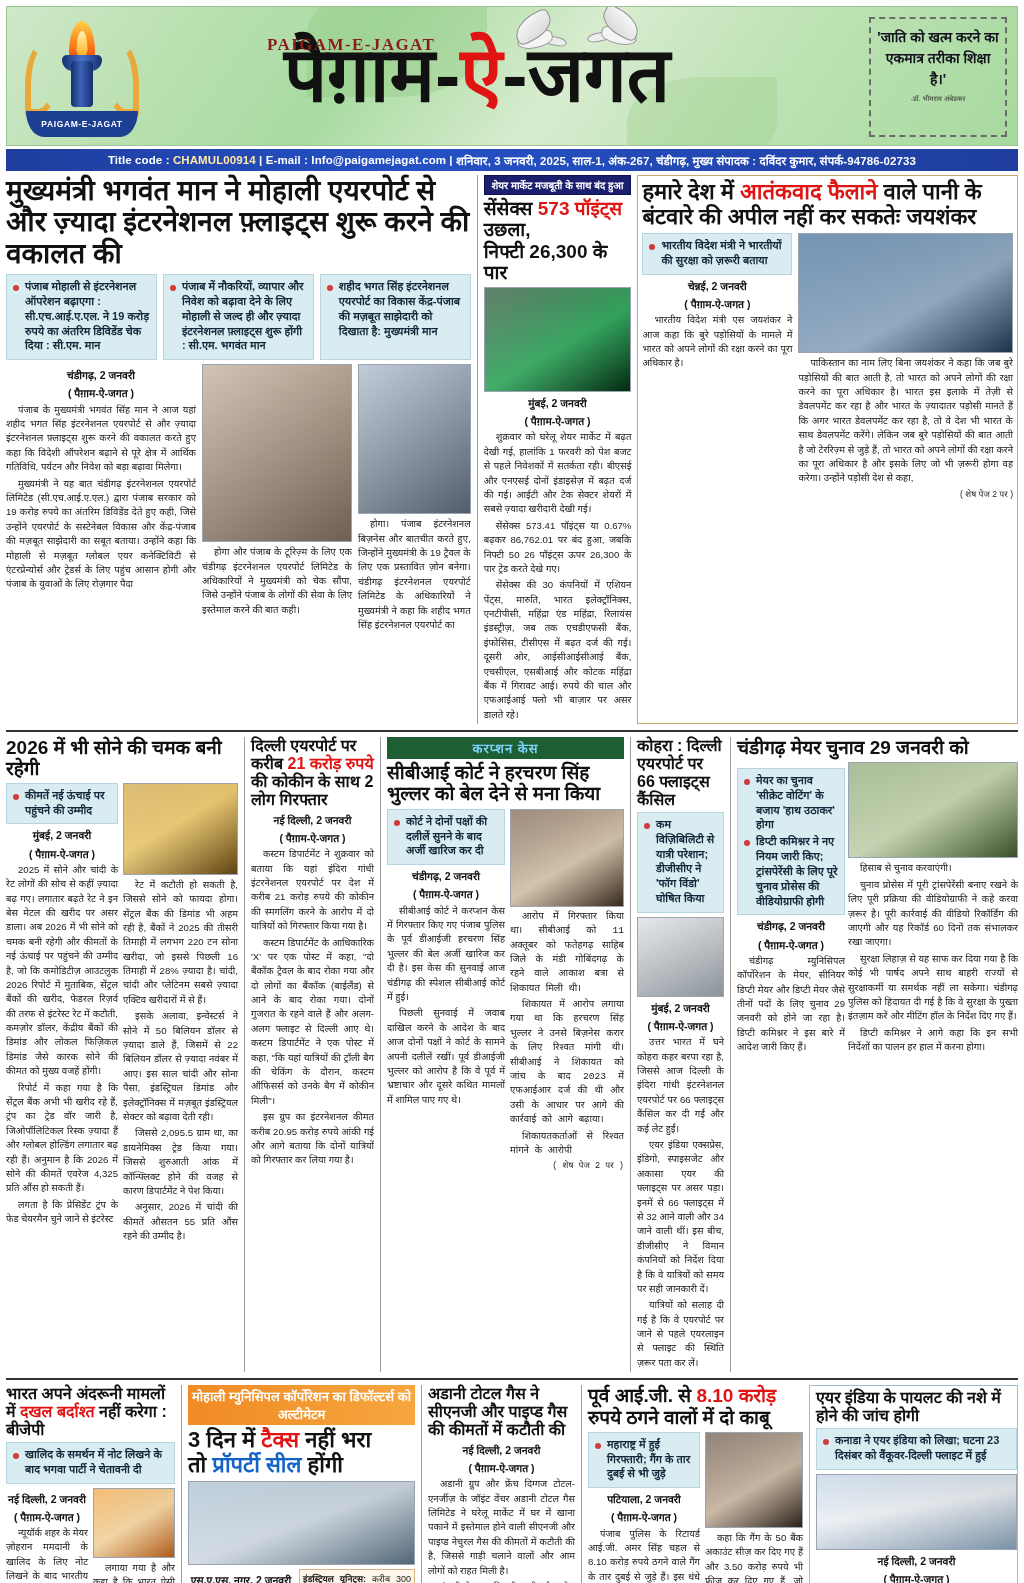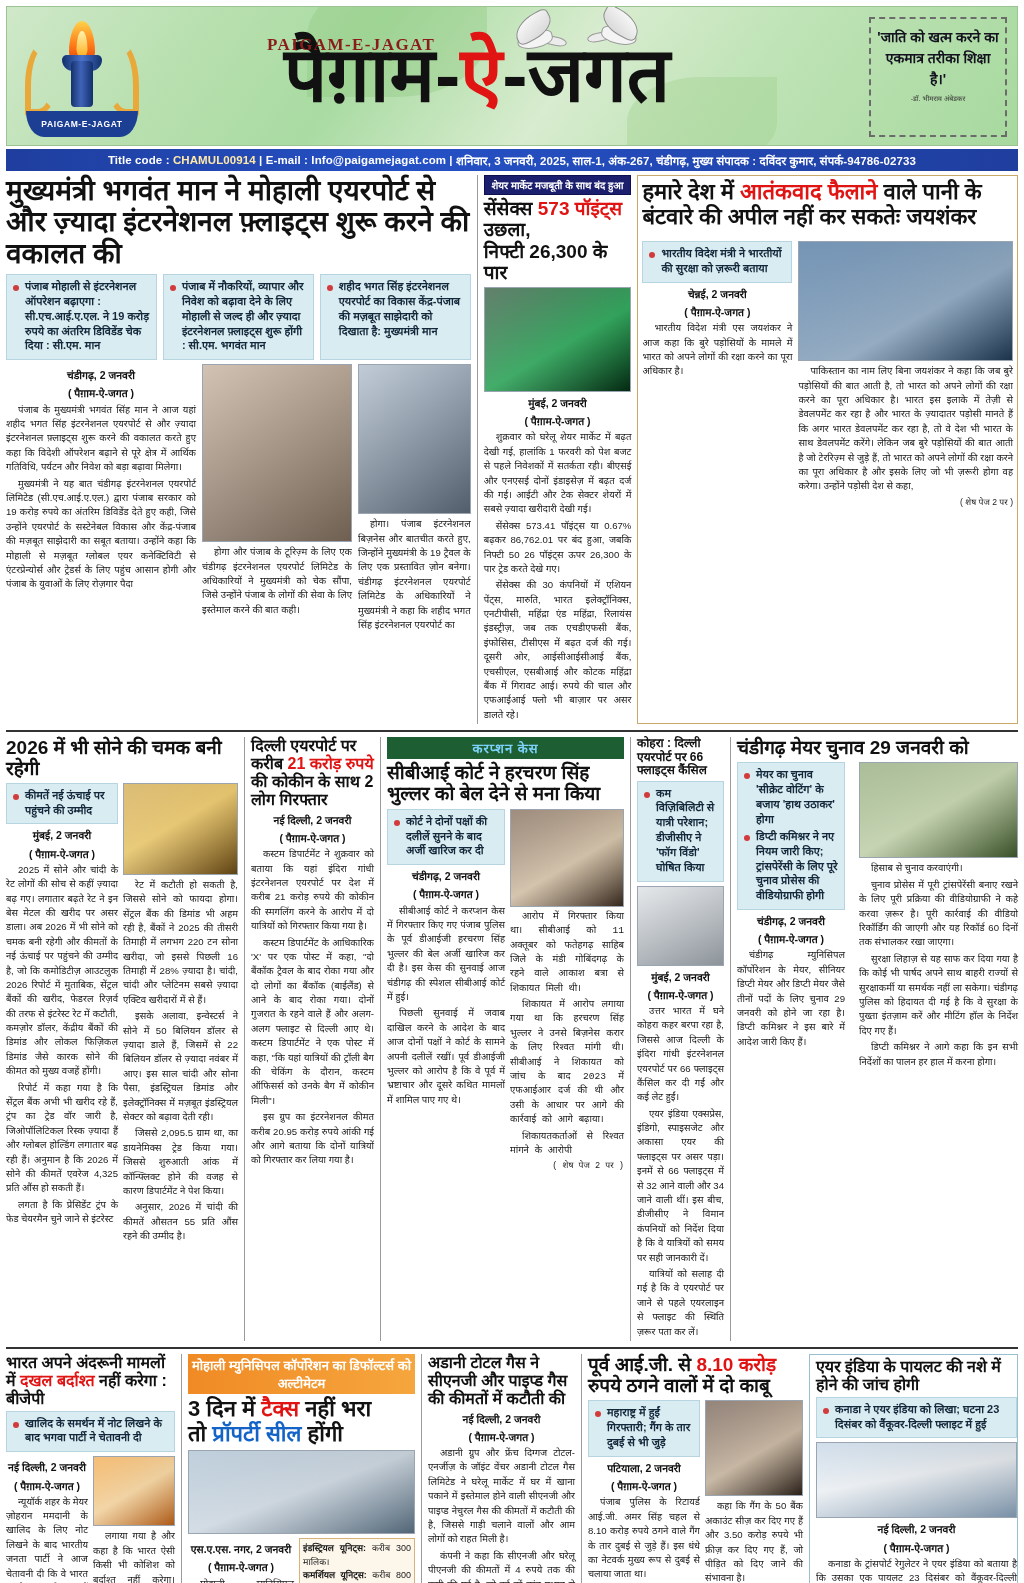--- a/index.html
+++ b/index.html
@@ -223,21 +223,21 @@
       <div class="dateline src">( पैग़ाम-ऐ-जगत )</div>
       <div class="body">
         <p>शुक्रवार को घरेलू शेयर मार्केट में बढ़त देखी गई, हालांकि 1 फरवरी को पेश बजट से पहले निवेशकों में सतर्कता रही। बीएसई और एनएसई दोनों इंडाइसेज़ में बढ़त दर्ज की गई। आईटी और टेक सेक्टर शेयरों में सबसे ज़्यादा खरीदारी देखी गई।</p>
         <p>सेंसेक्स 573.41 पॉइंट्स या 0.67% बढ़कर 86,762.01 पर बंद हुआ, जबकि निफ्टी 50 26 पॉइंट्स ऊपर 26,300 के पार ट्रेड करते देखे गए।</p>
         <p>सेंसेक्स की 30 कंपनियों में एशियन पेंट्स, मारुति, भारत इलेक्ट्रॉनिक्स, एनटीपीसी, महिंद्रा एंड महिंद्रा, रिलायंस इंडस्ट्रीज़, जब तक एचडीएफसी बैंक, इंफोसिस, टीसीएस में बढ़त दर्ज की गई। दूसरी ओर, आईसीआईसीआई बैंक, एचसीएल, एसबीआई और कोटक महिंद्रा बैंक में गिरावट आई। रुपये की चाल और एफआईआई फ्लो भी बाज़ार पर असर डालते रहे।</p>
       </div>
     </div>
 
     <div class="lead-right box">
       <div class="hl h2"><span>हमारे देश में </span><span class="red">आतंकवाद फैलाने</span><span> वाले पानी के बंटवारे की अपील नहीं कर सकतेः जयशंकर</span></div>
-      <div style="display:flex;gap:6px;margin-top:12px;">
+      <div style="display:flex;gap:6px;margin-top:4px;">
         <div style="width:150px;">
           <div class="kicker">
               <li>भारतीय विदेश मंत्री ने भारतीयों की सुरक्षा को ज़रूरी बताया</li>
             </div>
           <div class="dateline">चेन्नई, 2 जनवरी</div>
           <div class="dateline src">( पैग़ाम-ऐ-जगत )</div>
           <div class="body">
               <p>भारतीय विदेश मंत्री एस जयशंकर ने आज कहा कि बुरे पड़ोसियों के मामले में भारत को अपने लोगों की रक्षा करने का पूरा अधिकार है।</p>
             </div>
         </div>
@@ -313,37 +313,37 @@
             <p>आरोप में गिरफ्तार किया था। सीबीआई को 11 अक्तूबर को फतेहगढ़ साहिब जिले के मंडी गोबिंदगढ़ के रहने वाले आकाश बत्रा से शिकायत मिली थी।</p>
             <p>शिकायत में आरोप लगाया गया था कि हरचरण सिंह भुल्लर ने उनसे बिज़नेस करार के लिए रिश्वत मांगी थी। सीबीआई ने शिकायत को जांच के बाद 2023 में एफआईआर दर्ज की थी और उसी के आधार पर आगे की कार्रवाई को आगे बढ़ाया।</p>
             <p>शिकायतकर्ताओं से रिश्वत मांगने के आरोपी</p>
             <div class="contd" style="text-align:right;">( शेष पेज 2 पर )</div>
           </div>
         </div>
       </div>
     </div>
 
     <div class="vrule" style="width:100px;padding:0 6px;">
-      <div class="hl" style="font-size:12px;">कोहरा : दिल्ली एयरपोर्ट पर 66 फ्लाइट्स कैंसिल</div>
+      <div class="hl" style="font-size:16px;">कोहरा : दिल्ली एयरपोर्ट पर 66 फ्लाइट्स कैंसिल</div>
       <div class="kicker" style="margin-top:3px;">
           <li>कम विज़िबिलिटी से यात्री परेशान; डीजीसीए ने 'फॉग विंडो' घोषित किया</li>
         </div>
       <div class="ph" style="height:80px;margin-top:4px;background:linear-gradient(170deg,#d7dbdf,#9ea7ae);"></div>
       <div class="dateline">मुंबई, 2 जनवरी</div>
       <div class="dateline src">( पैग़ाम-ऐ-जगत )</div>
       <div class="body">
         <p>उत्तर भारत में घने कोहरा कहर बरपा रहा है, जिससे आज दिल्ली के इंदिरा गांधी इंटरनेशनल एयरपोर्ट पर 66 फ्लाइट्स कैंसिल कर दी गईं और कई लेट हुईं।</p>
         <p>एयर इंडिया एक्सप्रेस, इंडिगो, स्पाइसजेट और अकासा एयर की फ्लाइट्स पर असर पड़ा। इनमें से 66 फ्लाइट्स में से 32 आने वाली और 34 जाने वाली थीं। इस बीच, डीजीसीए ने विमान कंपनियों को निर्देश दिया है कि वे यात्रियों को समय पर सही जानकारी दें।</p>
         <p>यात्रियों को सलाह दी गई है कि वे एयरपोर्ट पर जाने से पहले एयरलाइन से फ्लाइट की स्थिति ज़रूर पता कर लें।</p>
       </div>
     </div>
 
     <div class="vrule" style="flex:1;padding-left:6px;">
       <div class="hl h3">चंडीगढ़ मेयर चुनाव 29 जनवरी को</div>
-      <div style="display:flex;gap:14px;margin-top:4px;">
+      <div style="display:flex;gap:3px;margin-top:4px;align-items:flex-end;">
         <div style="width:108px;">
           <div class="kicker">
             <li>मेयर का चुनाव 'सीक्रेट वोटिंग' के बजाय 'हाथ उठाकर' होगा</li>
             <li>डिप्टी कमिश्नर ने नए नियम जारी किए; ट्रांसपेरेंसी के लिए पूरे चुनाव प्रोसेस की वीडियोग्राफी होगी</li>
           </div>
           <div class="dateline">चंडीगढ़, 2 जनवरी</div>
           <div class="dateline src">( पैग़ाम-ऐ-जगत )</div>
           <div class="body">
               <p>चंडीगढ़ म्युनिसिपल कॉर्पोरेशन के मेयर, सीनियर डिप्टी मेयर और डिप्टी मेयर जैसे तीनों पदों के लिए चुनाव 29 जनवरी को होने जा रहा है। डिप्टी कमिश्नर ने इस बारे में आदेश जारी किए हैं।</p>
             </div>

